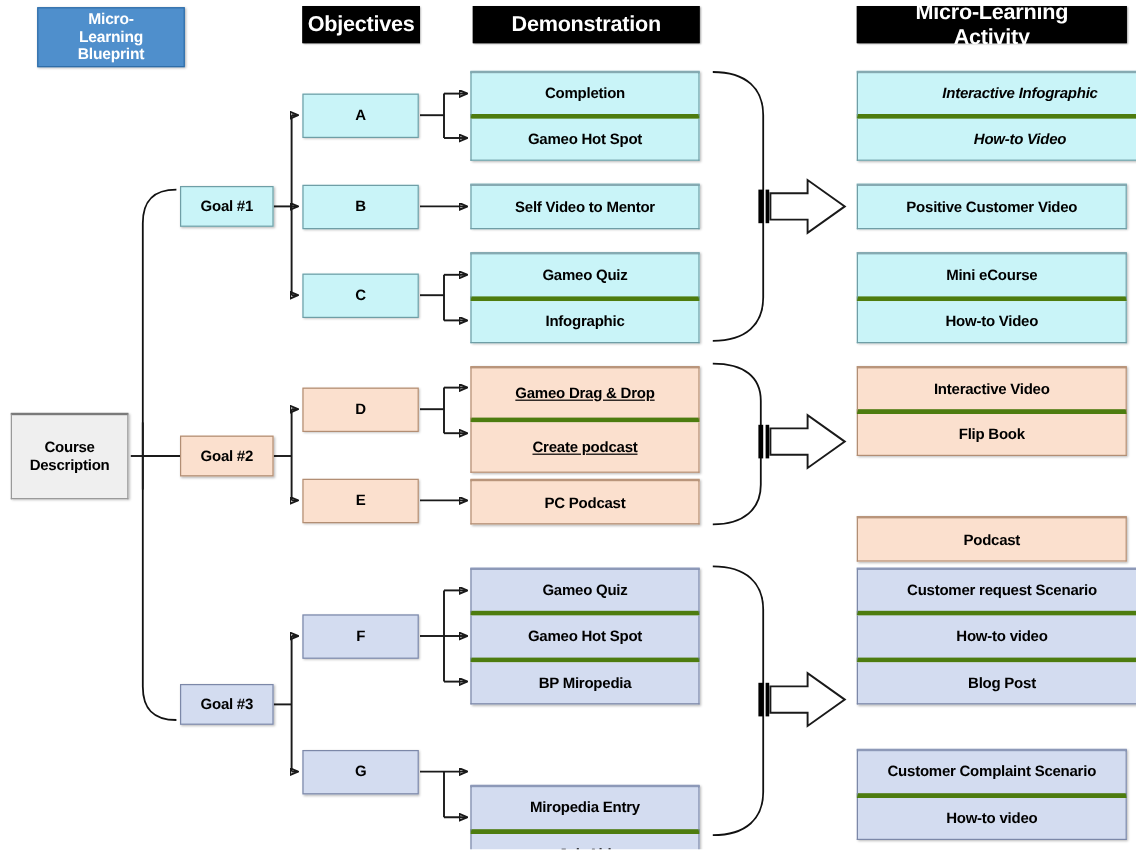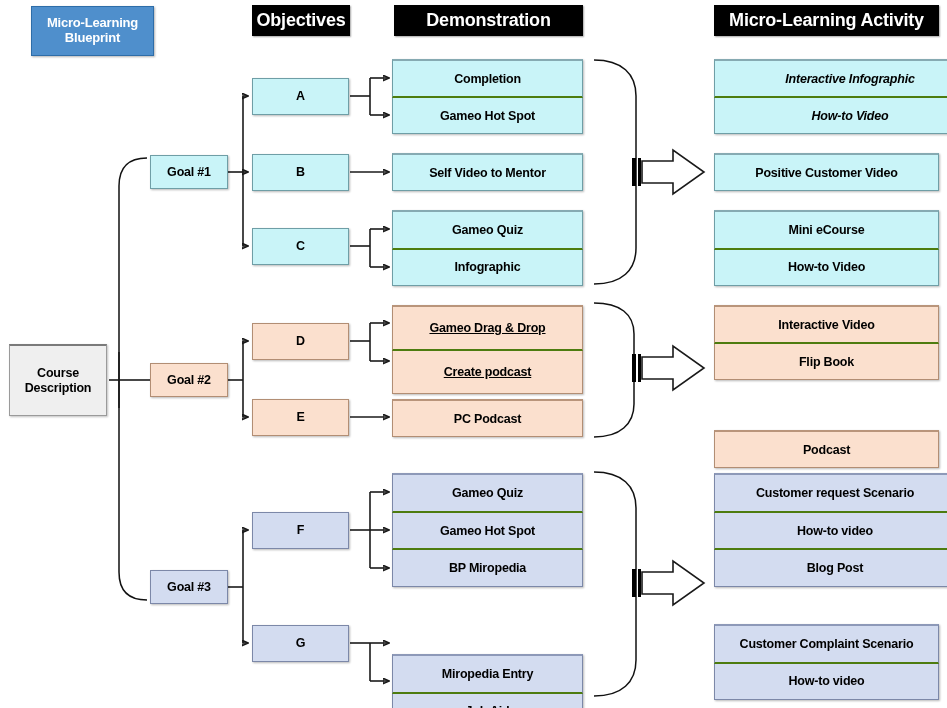--- a/index.html
+++ b/index.html
@@ -23,21 +23,21 @@
     align-items: center;
     justify-content: center;
     text-align: center;
     font-weight: bold;
     font-size: 12.5px;
     color: #000000;
     line-height: 1.15;
     letter-spacing: -0.2px;
     border: 1px solid #808080;
     background: #ffffff;
-    padding: 0 6px;
+    padding: 0 16px;
   }
 
   
   .hdr {
     background: #000000;
     color: #ffffff;
     border: 1px solid #000000;
     font-size: 18px;
     font-weight: bold;
     box-shadow: 1px 1px 1.5px rgba(0,0,0,0.35);
@@ -81,21 +81,21 @@
     display: flex;
     align-items: center;
     justify-content: center;
     text-align: center;
     font-weight: bold;
     font-size: 12.5px;
     color: #000;
     letter-spacing: -0.2px;
     border-left: 1px solid #6F9EA6;
     border-right: 1px solid #6F9EA6;
-    border-bottom: 2px solid #4d7c0f;
+    border-bottom: 4px solid #4d7c0f;
     padding: 0 4px;
   }
   .stack .cell:first-child { border-top: 2px solid #7f9fa8; }
   .stack .cell:last-child  { border-bottom: 1px solid #6F9EA6; }
 
   .stack.s-cyan  .cell { background: #C9F4F8; border-left-color:#6F9EA6; border-right-color:#6F9EA6; }
   .stack.s-cyan  .cell:first-child { border-top: 2px solid #86aab2; }
   .stack.s-cyan  .cell:last-child  { border-bottom-color:#6F9EA6; }
 
   .stack.s-peach .cell { background: #FBE0CE; border-left-color:#B28E74; border-right-color:#B28E74; }

